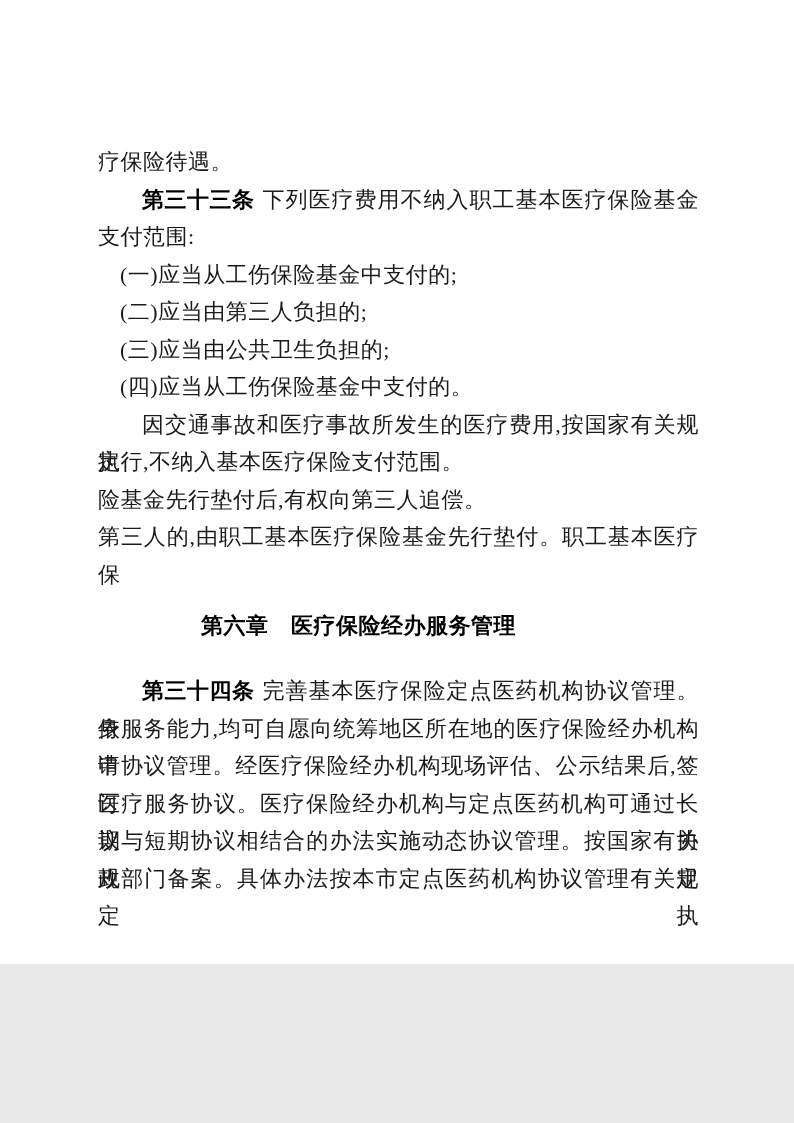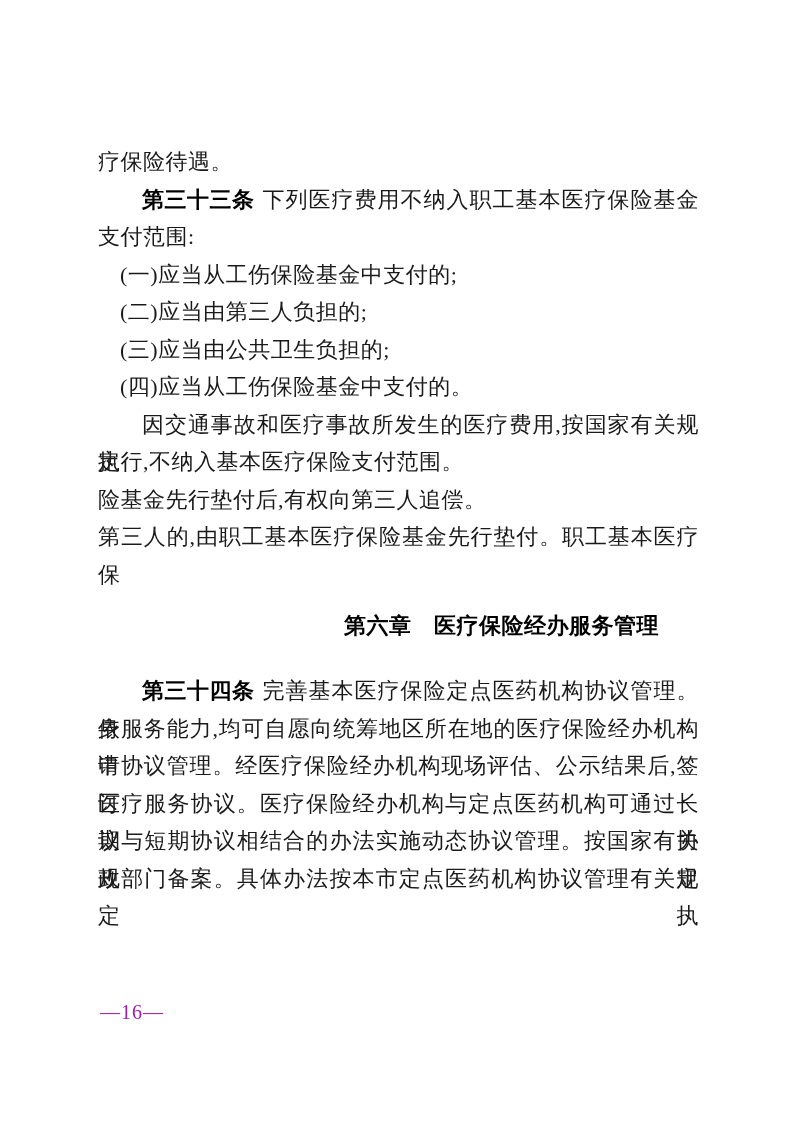--- a/index.html
+++ b/index.html
@@ -3,21 +3,21 @@
 <meta charset="utf-8">
 <style>
   html, body {
     margin: 0;
     padding: 0;
     background: #e8e8e8;
   }
   .page {
     position: relative;
     width: 794px;
-    height: 1123px;
+    height: 964px;
     background: #ffffff;
     font-family: "Liberation Serif", serif;
     color: #1a1a1a;
     overflow: hidden;
     margin: 0 auto;
   }
   .text-col {
     position: absolute;
     left: 98px;
     width: 601px;
@@ -42,21 +42,21 @@
     color: #000000;
     margin-right: 8px;
     letter-spacing: 0;
   }
   .chapter {
     position: absolute;
     left: 98px;
     top: 606px;
     width: 601px;
     margin: 0;
-    text-align: right;
+    text-align: center;
     font-size: 22px;
     line-height: 40px;
     font-weight: bold;
     font-family: "Liberation Sans", sans-serif;
     color: #000000;
     transform: translateX(-40px);
     letter-spacing: 0.5px;
   }
   .page-num {
     position: absolute;

